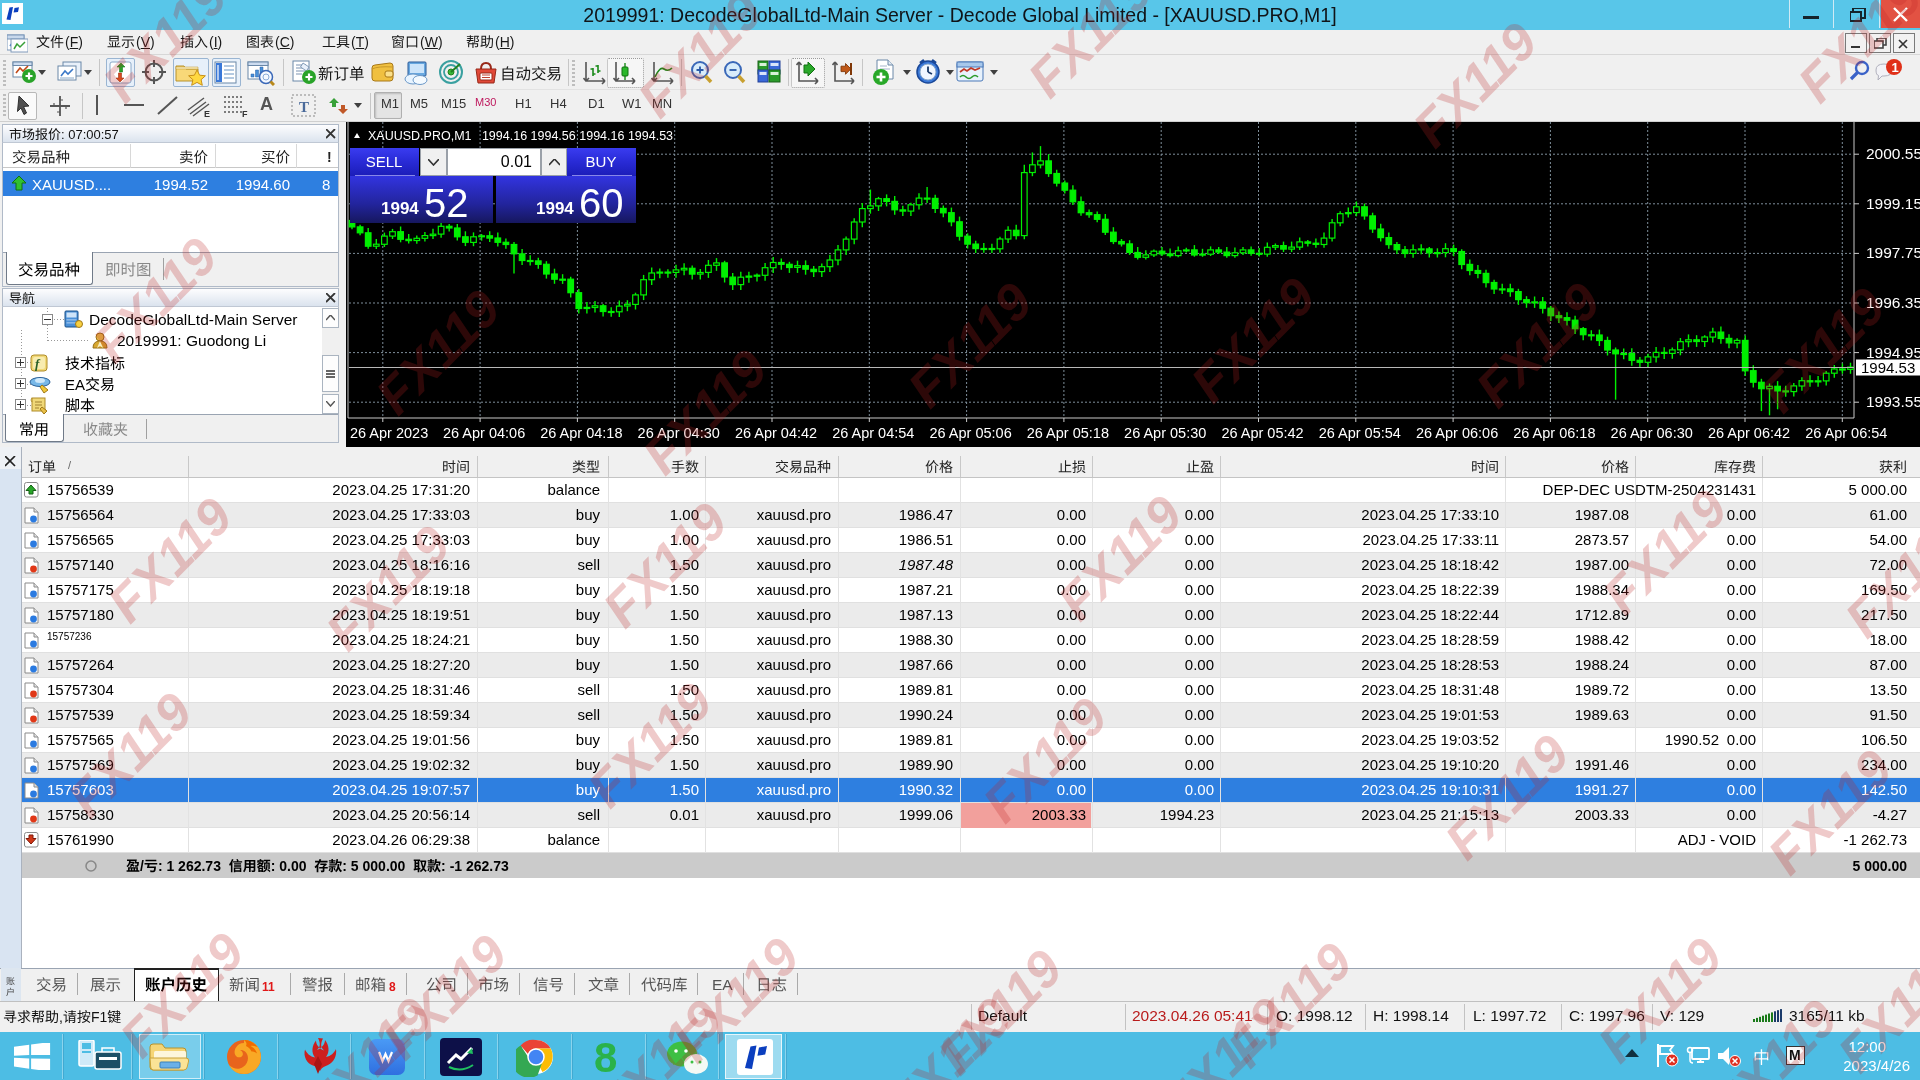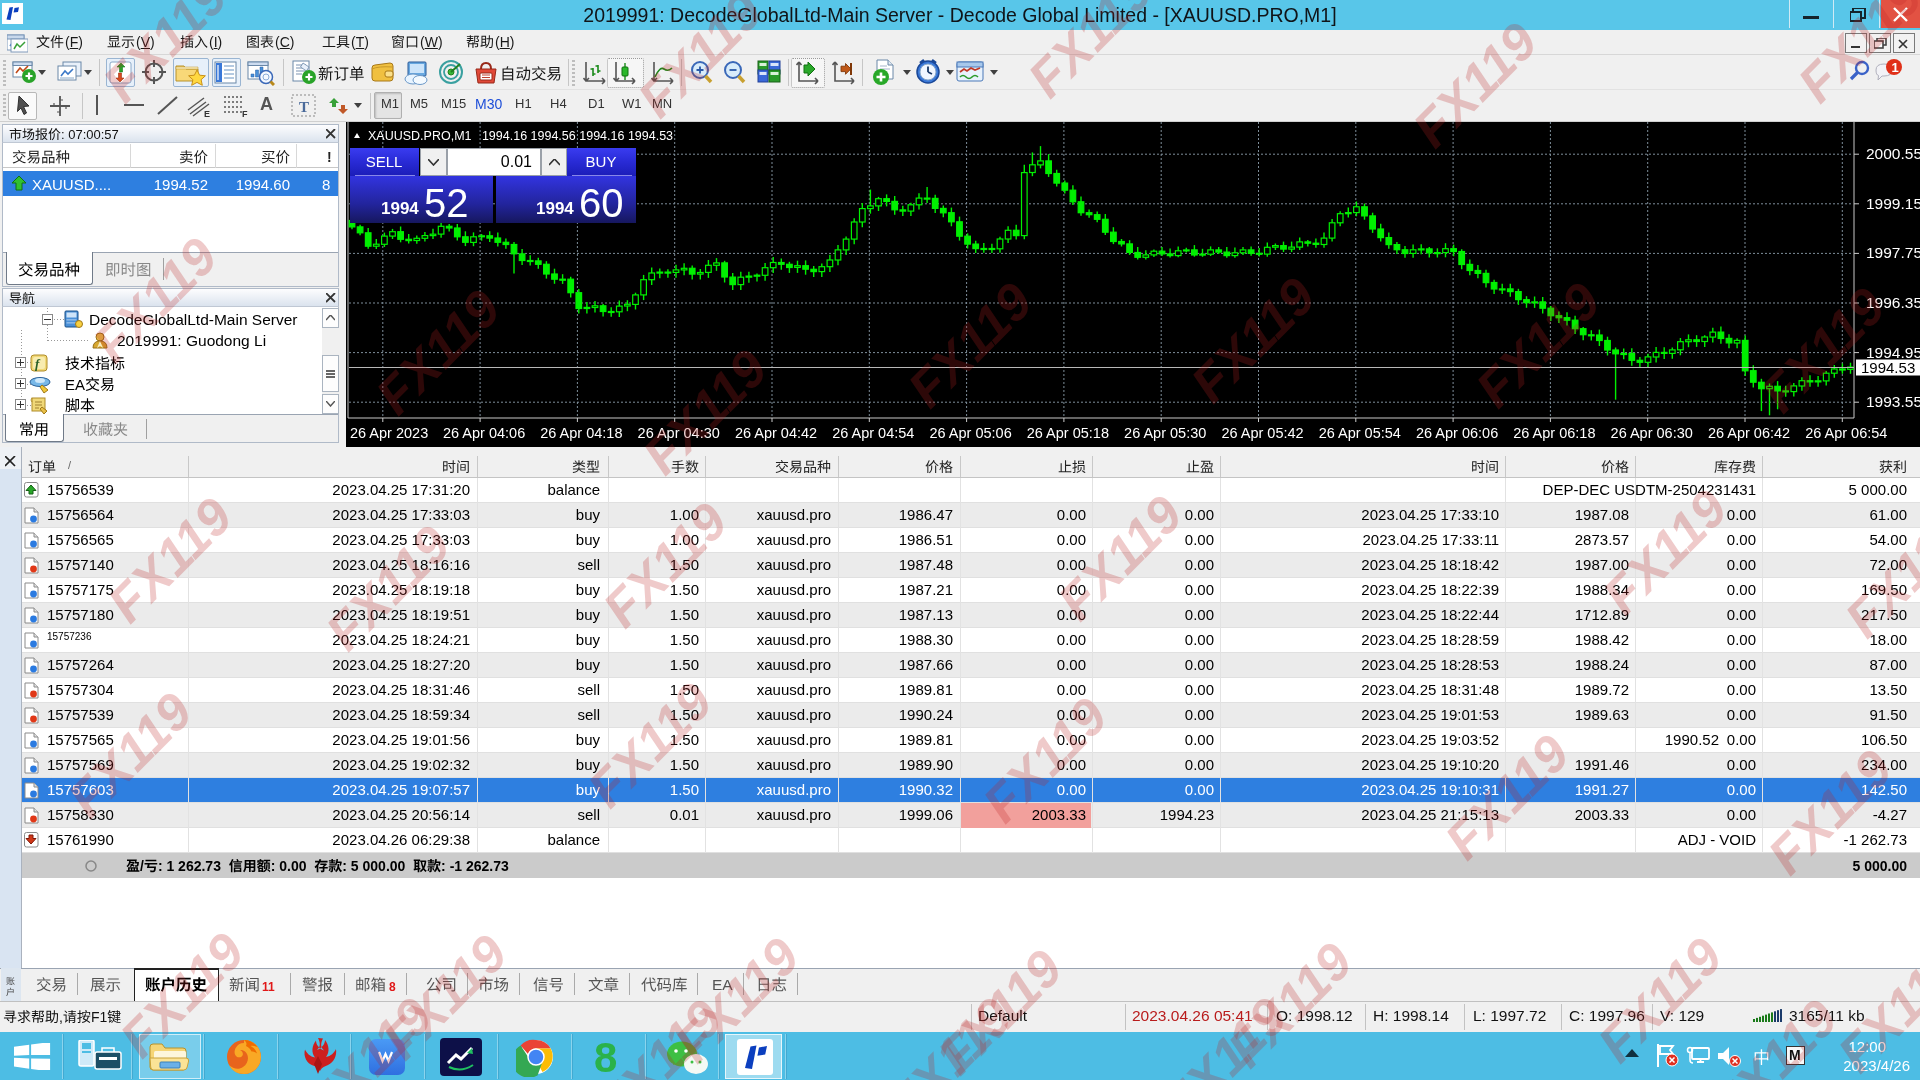--- a/index.html
+++ b/index.html
@@ -395,21 +395,21 @@
   </svg>
 <svg class="a" style="left:354px;top:103px;" width="8" height="6">
     <path d="M0 0 H8 L4 5 Z" fill="#404040"></path>
   </svg>
 <div class="a" style="left:370px;top:93px;width:1px;height:26px;background:#c6c6c6;"></div>
 <div class="a" style="left:376px;top:94px;width:3px;height:24px;background:repeating-linear-gradient(180deg,#bdbdbd 0 2px,#f0f0f0 2px 4px);"></div>
 <div class="a" style="left:374px;top:92px;width:28px;height:27px;background:#e4e4e4;border:1px solid #b0b0b0;border-radius:2px;box-shadow:inset 1px 1px 2px #bbb;"></div>
 <span class="a" style="left:381px;top:96px;font-size:13px;color:#333;">M1</span>
 <span class="a" style="left:410px;top:96px;font-size:13px;color:#333;">M5</span>
 <span class="a" style="left:441px;top:96px;font-size:13px;color:#333;">M15</span>
-<span class="a" style="left:475px;top:96px;font-size:14px;color:#1d4ed8;">M30</span>
+<span class="a" style="left:475px;top:96px;font-size:11px;color:#be185d;">M30</span>
 <span class="a" style="left:515px;top:96px;font-size:13px;color:#333;">H1</span>
 <span class="a" style="left:550px;top:96px;font-size:13px;color:#333;">H4</span>
 <span class="a" style="left:588px;top:96px;font-size:13px;color:#333;">D1</span>
 <span class="a" style="left:622px;top:96px;font-size:13px;color:#333;">W1</span>
 <span class="a" style="left:652px;top:96px;font-size:13px;color:#333;">MN</span>
 <div class="a" style="left:0;top:122px;width:346px;height:325px;background:#f0f0f0;"></div>
 <svg class="a" style="left:346px;top:122px;" width="1574" height="325">
     <rect x="0" y="0" width="1574" height="325" fill="#000"></rect>
     <line x1="3" y1="32.2" x2="1507" y2="32.2" stroke="#7e8e9a" stroke-width="1" stroke-dasharray="2 2"></line>
     <line x1="3" y1="81.8" x2="1507" y2="81.8" stroke="#7e8e9a" stroke-width="1" stroke-dasharray="2 2"></line>
@@ -1153,21 +1153,21 @@
 <svg class="a" style="left:24px;top:557px;" width="15" height="17">
     <path d="M1 1 H10 L14 5 V16 H1 Z" fill="#fff" stroke="#8a8a8a"></path>
     <path d="M10 1 L10 5 L14 5" fill="#e0e0e0" stroke="#8a8a8a"></path>
     <circle cx="9.5" cy="12" r="3.4" fill="#e03818"></circle>
   </svg>
 <span class="a" style="left:47px;top:556px;font-size:15px;color:#000;">15757140</span>
 <span class="a" style="left:470px;top:556px;font-size:15px;color:#000;transform:translateX(-100%);">2023.04.25 18:16:16</span>
 <span class="a" style="left:600px;top:556px;font-size:15px;color:#000;transform:translateX(-100%);">sell</span>
 <span class="a" style="left:699px;top:556px;font-size:15px;color:#000;transform:translateX(-100%);">1.50</span>
 <span class="a" style="left:831px;top:556px;font-size:15px;color:#000;transform:translateX(-100%);">xauusd.pro</span>
-<span class="a" style="left:953px;top:556px;font-size:15px;color:#000;transform:translateX(-100%);">1987.48</span>
+<span class="a" style="left:953px;top:556px;font-size:15px;color:#000;transform:translateX(-100%);font-style:italic;">1987.48</span>
 <span class="a" style="left:1086px;top:556px;font-size:15px;color:#000;transform:translateX(-100%);">0.00</span>
 <span class="a" style="left:1214px;top:556px;font-size:15px;color:#000;transform:translateX(-100%);">0.00</span>
 <span class="a" style="left:1499px;top:556px;font-size:15px;color:#000;transform:translateX(-100%);">2023.04.25 18:18:42</span>
 <span class="a" style="left:1629px;top:556px;font-size:15px;color:#000;transform:translateX(-100%);">1987.00</span>
 <span class="a" style="left:1756px;top:556px;font-size:15px;color:#000;transform:translateX(-100%);">0.00</span>
 <span class="a" style="left:1907px;top:556px;font-size:15px;color:#000;transform:translateX(-100%);">72.00</span>
 <div class="a" style="left:22px;top:578px;width:1898px;height:25px;background:#fff;border-bottom:1px solid #e0e0e0;"></div>
 <svg class="a" style="left:24px;top:582px;" width="15" height="17">
     <path d="M1 1 H10 L14 5 V16 H1 Z" fill="#fff" stroke="#8a8a8a"></path>
     <path d="M10 1 L10 5 L14 5" fill="#e0e0e0" stroke="#8a8a8a"></path>

